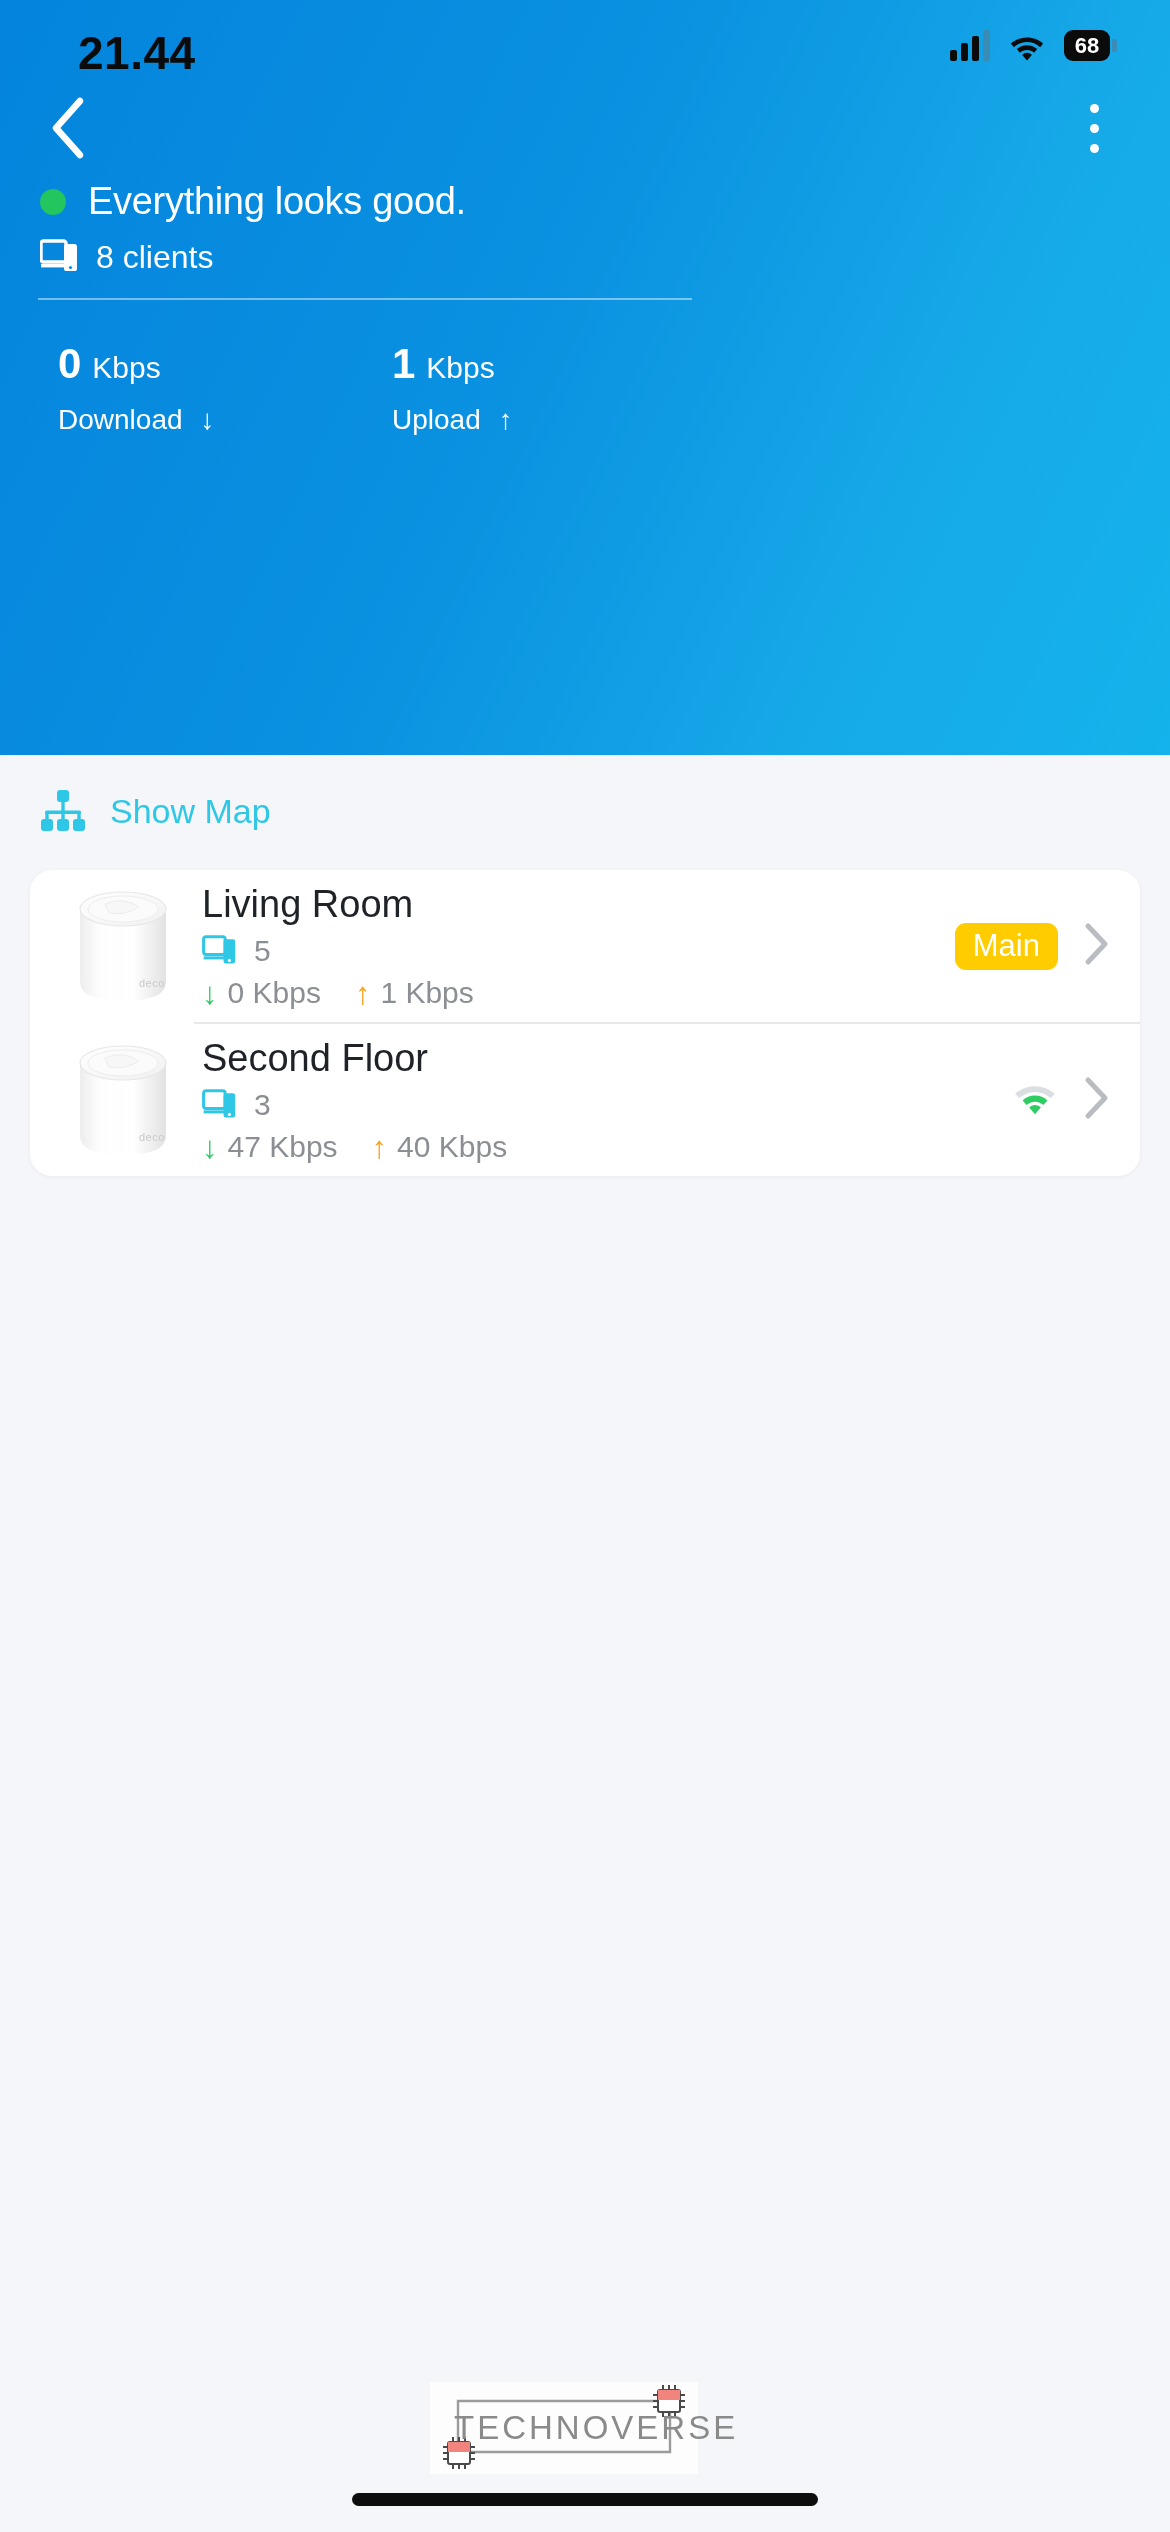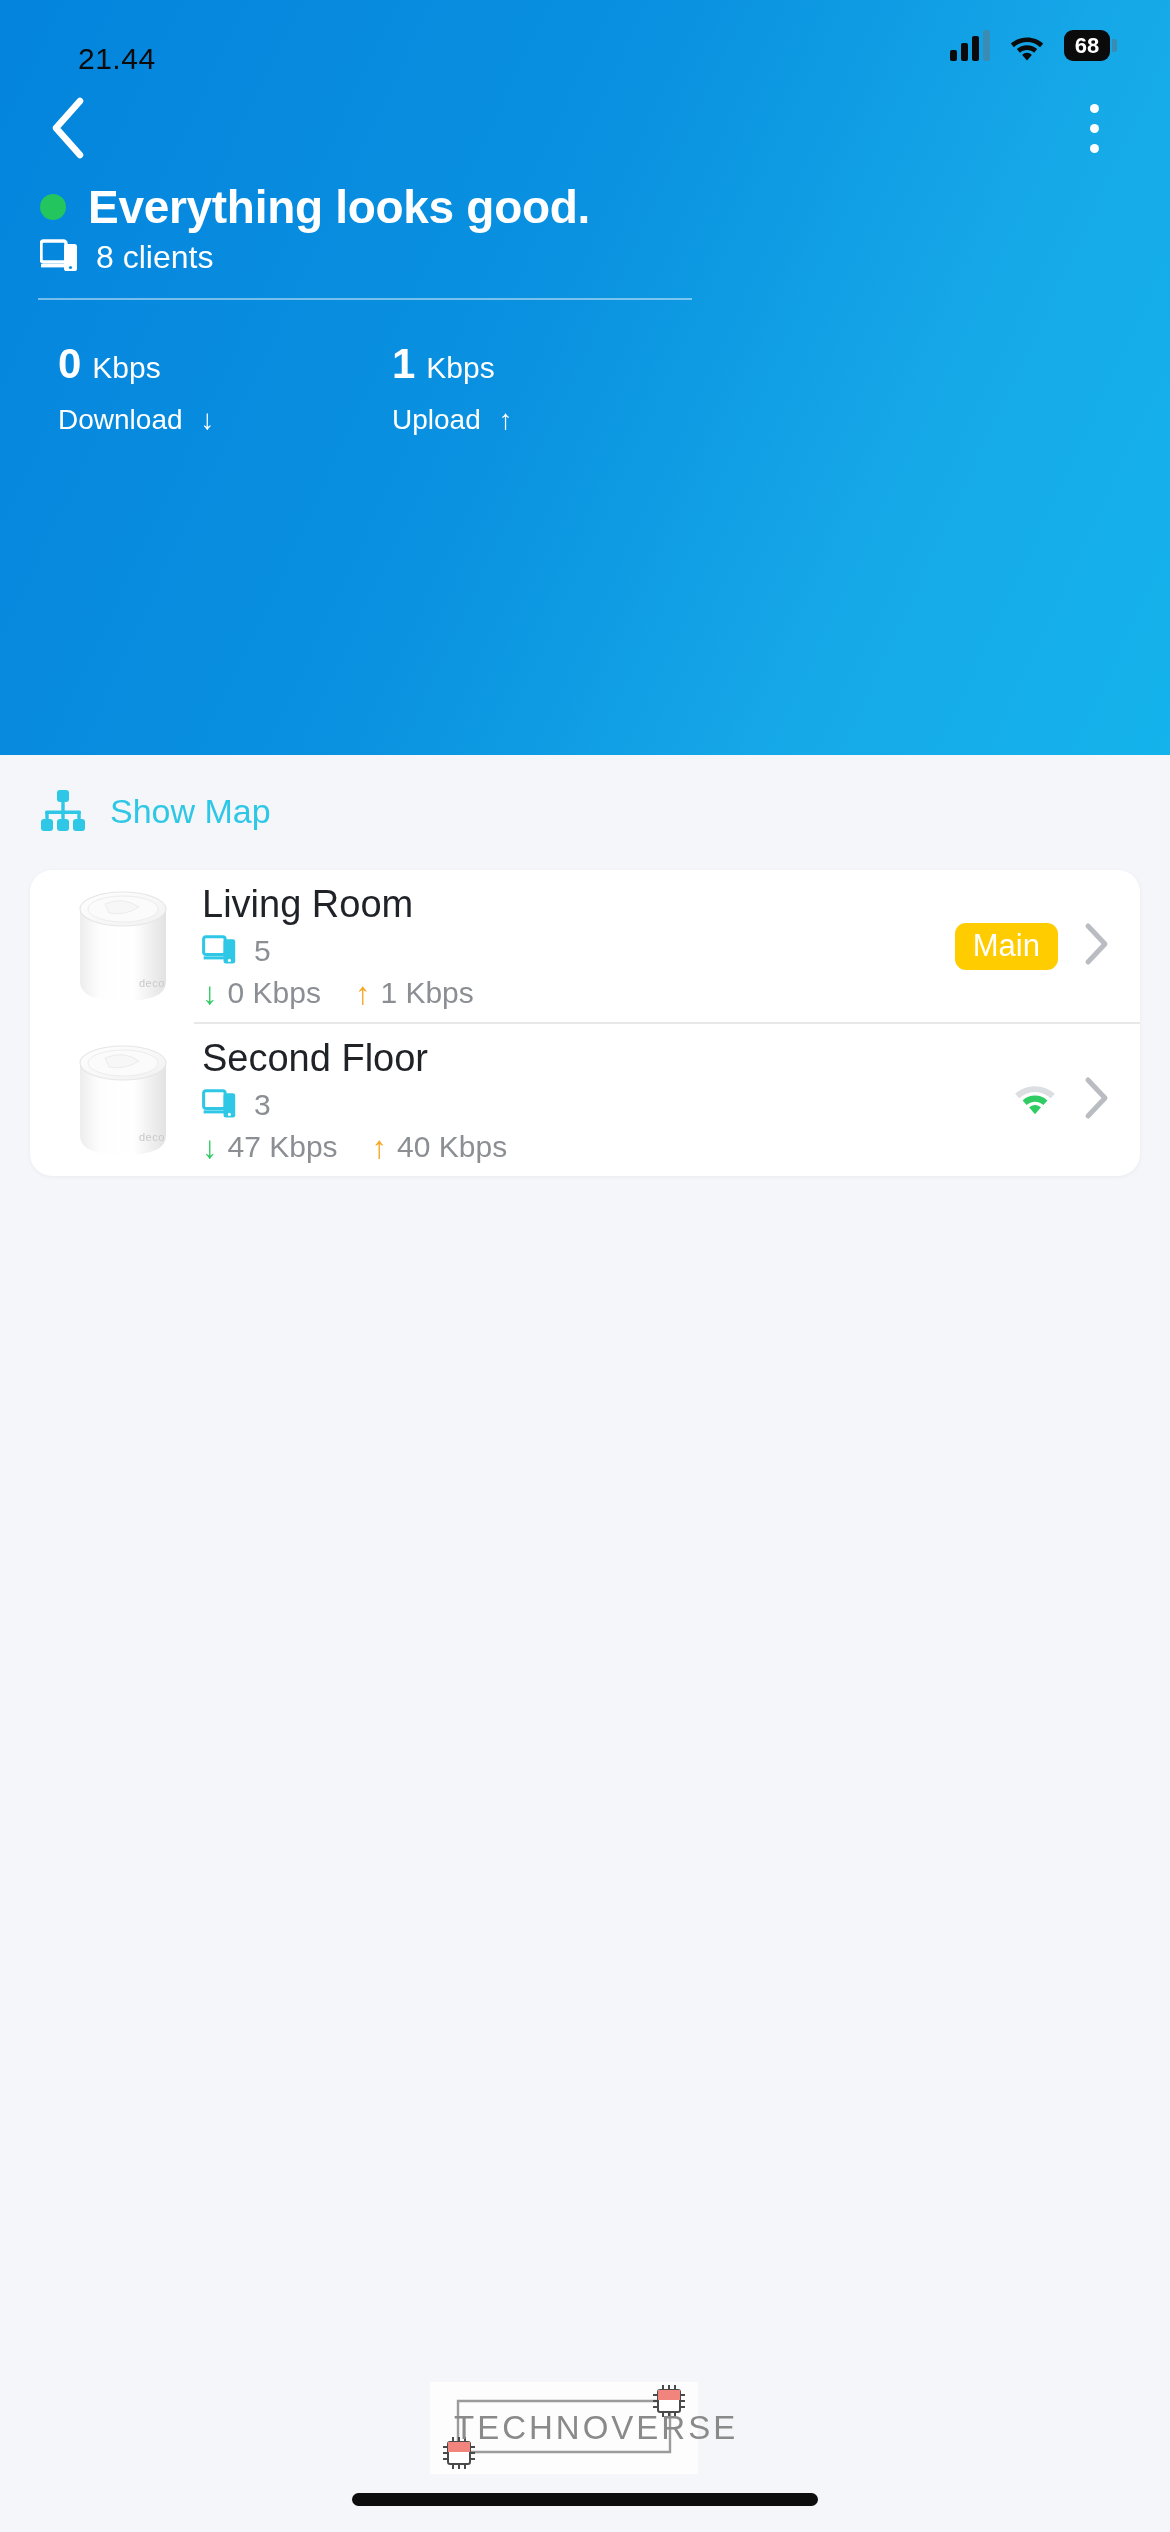--- a/index.html
+++ b/index.html
@@ -16,22 +16,22 @@
     position:absolute; top:0; left:0; width:1170px; height:755px;
     background:linear-gradient(115deg,#0484dd 0%,#0a91e0 45%,#16a9e8 75%,#14b3ec 100%);
     overflow:hidden;
   }
 
   
   .statusbar {
     position:absolute; top:0; left:0; width:100%; height:110px;
   }
   .clock {
-    position:absolute; left:78px; top:42px;
-    font-size:30px; font-weight:400; color:#0b0b0b;
+    position:absolute; left:78px; top:26px;
+    font-size:46px; font-weight:700; color:#0b0b0b;
     letter-spacing:0.5px;
   }
   .status-right {
     position:absolute; right:60px; top:30px;
     display:flex; align-items:center; gap:18px;
   }
   .sig-bars { display:flex; align-items:flex-end; gap:4px; height:30px; }
   .sig-bars i { display:block; width:7px; background:#0b0b0b; border-radius:2px; }
   .sig-bars i:nth-child(1){ height:11px; }
   .sig-bars i:nth-child(2){ height:18px; }
@@ -60,21 +60,21 @@
     display:flex; flex-direction:column; align-items:center; justify-content:center; gap:11px;
   }
   .nav-menu span { width:9px; height:9px; border-radius:50%; background:#fff; display:block; }
 
   
   .status-line {
     position:absolute; left:40px; top:180px;
     display:flex; align-items:center; gap:22px;
   }
   .dot-ok { width:26px; height:26px; border-radius:50%; background:#22c55e; flex:none; }
-  .status-title { font-size:46px; font-weight:700; color:#fff; letter-spacing:-0.3px; }
+  .status-title { font-size:38px; font-weight:400; color:#fff; letter-spacing:-0.3px; }
 
   .clients-line {
     position:absolute; left:40px; top:238px;
     display:flex; align-items:center; gap:16px;
   }
   .clients-text { font-size:32px; color:#fff; }
 
   .divider {
     position:absolute; left:38px; top:298px; width:654px; height:2px;
     background:rgba(255,255,255,0.45);

